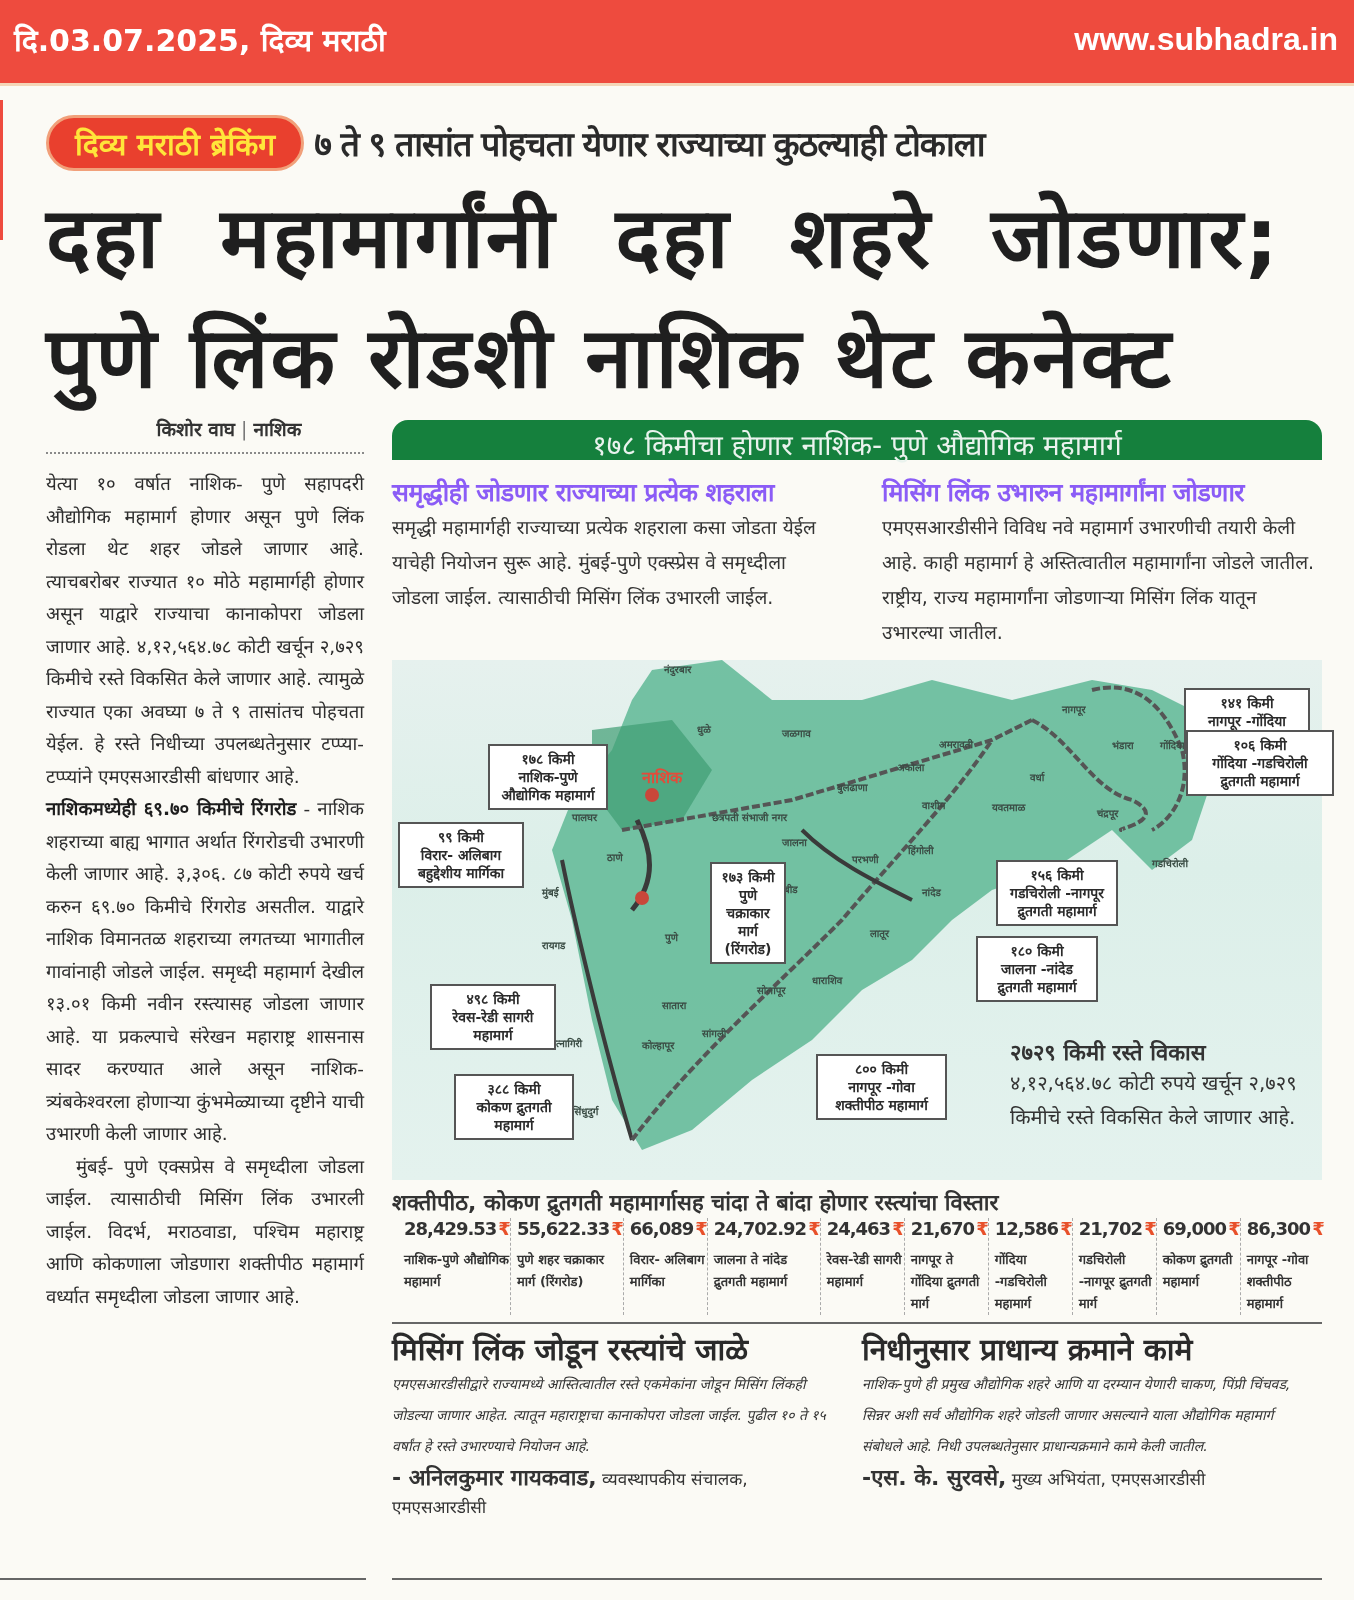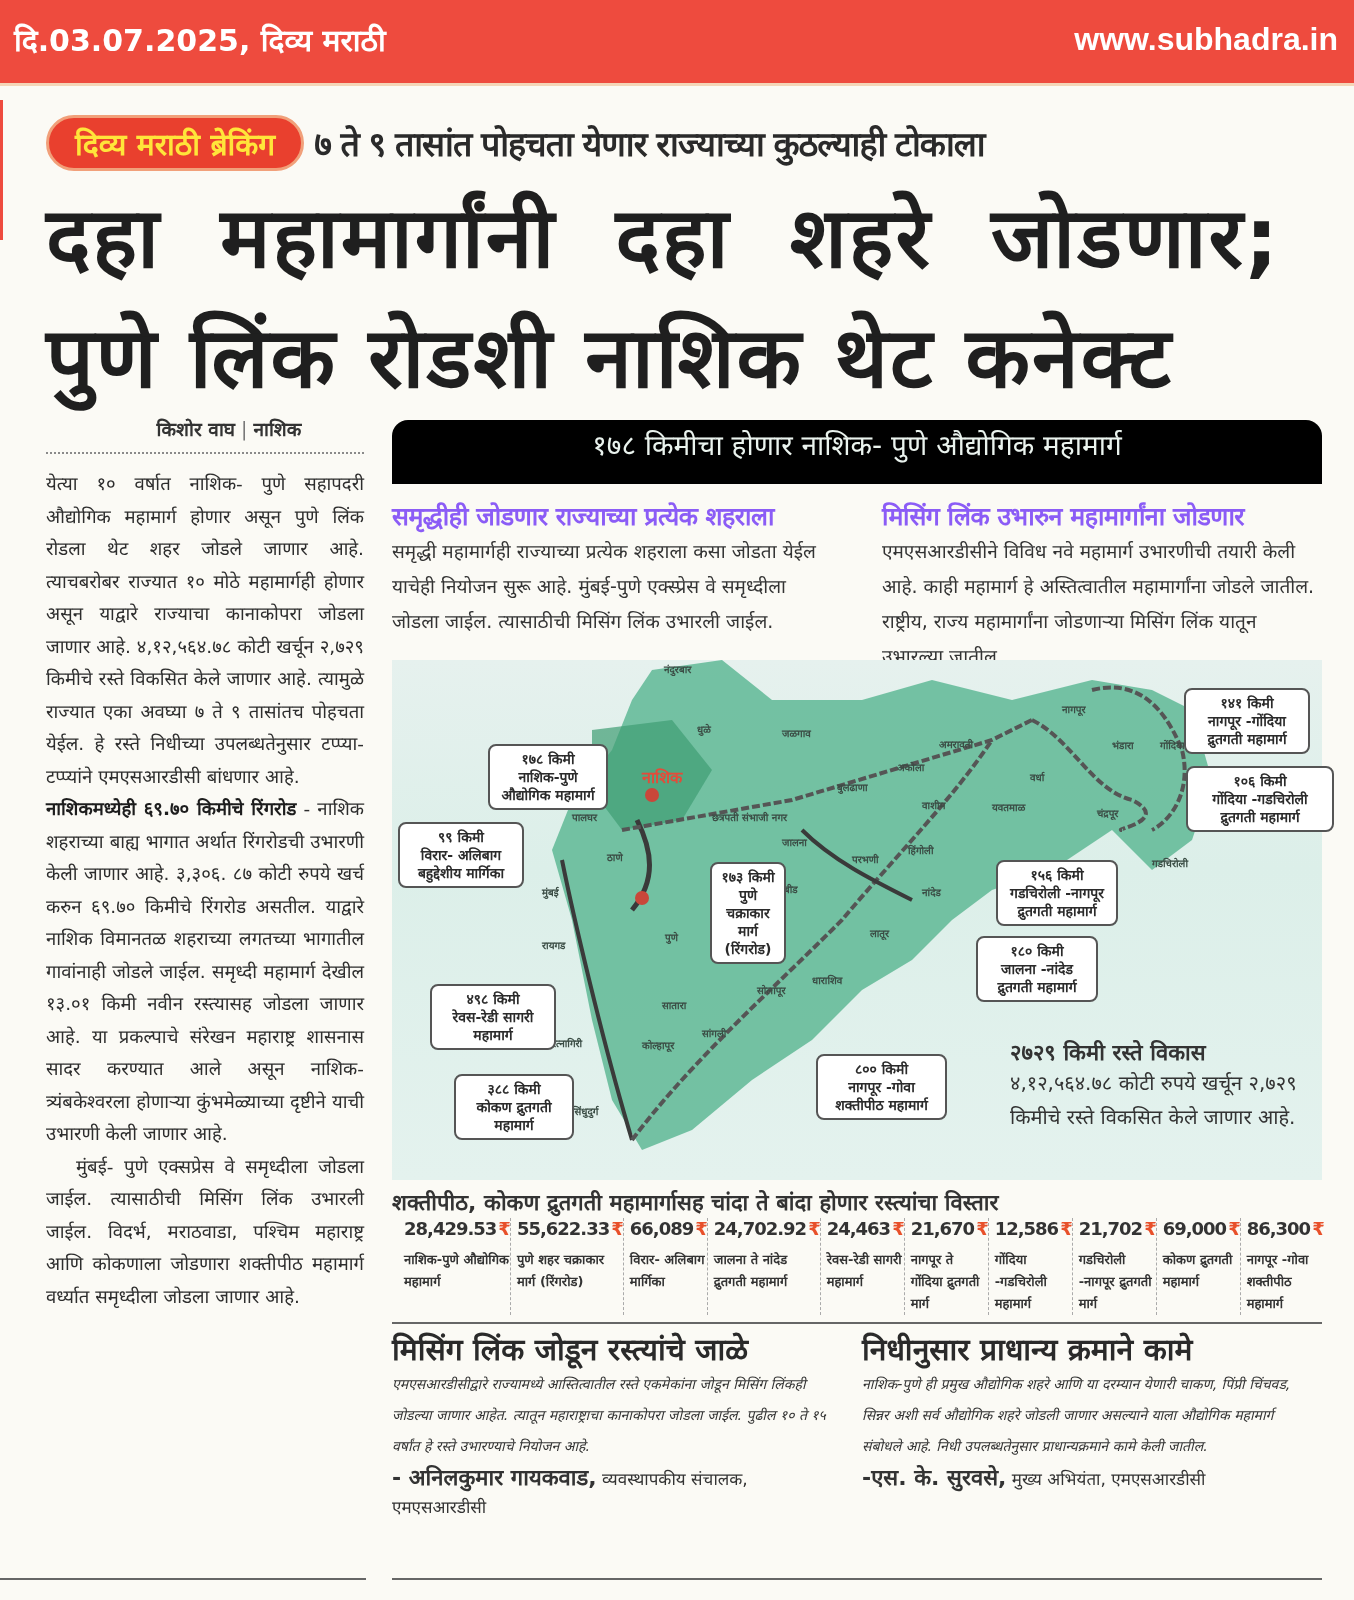--- a/index.html
+++ b/index.html
@@ -49,34 +49,34 @@
   .byline .sep { color: #777; font-weight: normal; margin: 0 6px; }
   .dots { border-top: 2px dotted #8a8a8a; margin-bottom: 14px; }
   .body-text { font-size: 18.5px; line-height: 32.5px; text-align: justify; color: #2d2d2d; }
   .body-text b { font-weight: bold; color: #1d1d1d; }
   .body-text p.indent { text-indent: 30px; }
   .col-divider { position: absolute; left: 0; top: 1578px; width: 366px; border-top: 2px solid #666; }
 
   
   .right { position: absolute; left: 392px; top: 420px; width: 930px; }
   .teal-bar {
-    height: 64px; background: #000000; border-radius: 16px 16px 0 0;
+    height: 40px; background: #15803d; border-radius: 16px 16px 0 0;
     color: #eaf3ee; font-size: 28px; text-align: center; line-height: 52px;
   }
   .two-col { display: flex; justify-content: space-between; margin-top: 14px; }
   .sub { width: 440px; }
   .sub h3 { font-size: 25px; font-weight: bold; color: #8b5cf6; letter-spacing: -0.5px; margin-bottom: 2px; white-space: nowrap; }
   .sub p { font-size: 19px; line-height: 35px; color: #333; }
 
   .map-area {
     position: absolute; left: 392px; top: 660px; width: 930px; height: 520px;
     background: linear-gradient(180deg, #e6f1ee 0%, #dcefe9 40%, #e4f2ee 100%);
   }
   .callout {
-    position: absolute; background: #fff; border: 2px solid #555; border-radius: 8px;
+    position: absolute; background: #fff; border: 2px solid #555; border-radius: 0;
     font-size: 14px; font-weight: bold; text-align: center; line-height: 18px; color: #2b2b2b;
     padding: 4px 6px;
   }
   .city { position: absolute; font-size: 10px; color: #3b4d45; font-weight: bold; }
   .city.nashik { color: #e24c3a; font-size: 16px; }
   .summary { position: absolute; left: 1010px; top: 1036px; width: 300px; }
   .summary .sh { font-size: 22px; font-weight: bold; color: #333; }
   .summary p { font-size: 20px; line-height: 34px; color: #333; }
 
   .band-title { position: absolute; left: 392px; top: 1186px; width: 930px; text-align: left; font-size: 22px; font-weight: bold; color: #333; }
@@ -209,21 +209,21 @@
   <div>कोकण द्रुतगती महामार्ग</div>
 </div>
 <div class="callout" style="left:816px;top:1054px;width:131px">
   <div>८०० किमी</div>
   <div>नागपूर -गोवा शक्तीपीठ महामार्ग</div>
 </div>
 <div class="callout" style="left:1184px;top:688px;width:126px">
   <div>१४१ किमी</div>
   <div>नागपूर -गोंदिया द्रुतगती महामार्ग</div>
 </div>
-<div class="callout" style="left:1186px;top:766px;width:148px">
+<div class="callout" style="left:1186px;top:730px;width:148px">
   <div>१०६ किमी</div>
   <div>गोंदिया -गडचिरोली द्रुतगती महामार्ग</div>
 </div>
 <div class="callout" style="left:996px;top:860px;width:122px">
   <div>१५६ किमी</div>
   <div>गडचिरोली -नागपूर द्रुतगती महामार्ग</div>
 </div>
 <div class="callout" style="left:976px;top:936px;width:122px">
   <div>१८० किमी</div>
   <div>जालना -नांदेड द्रुतगती महामार्ग</div>

